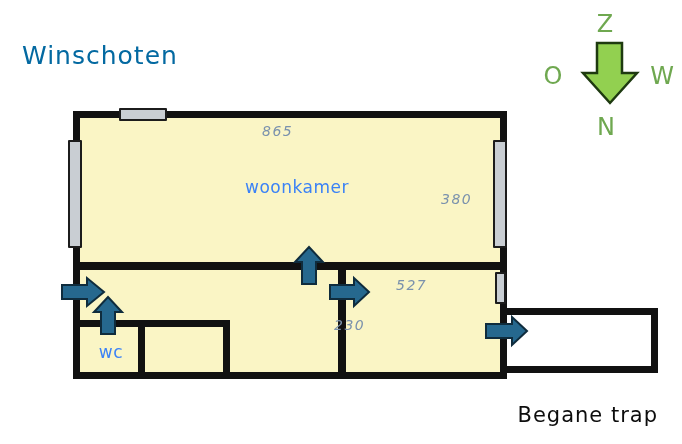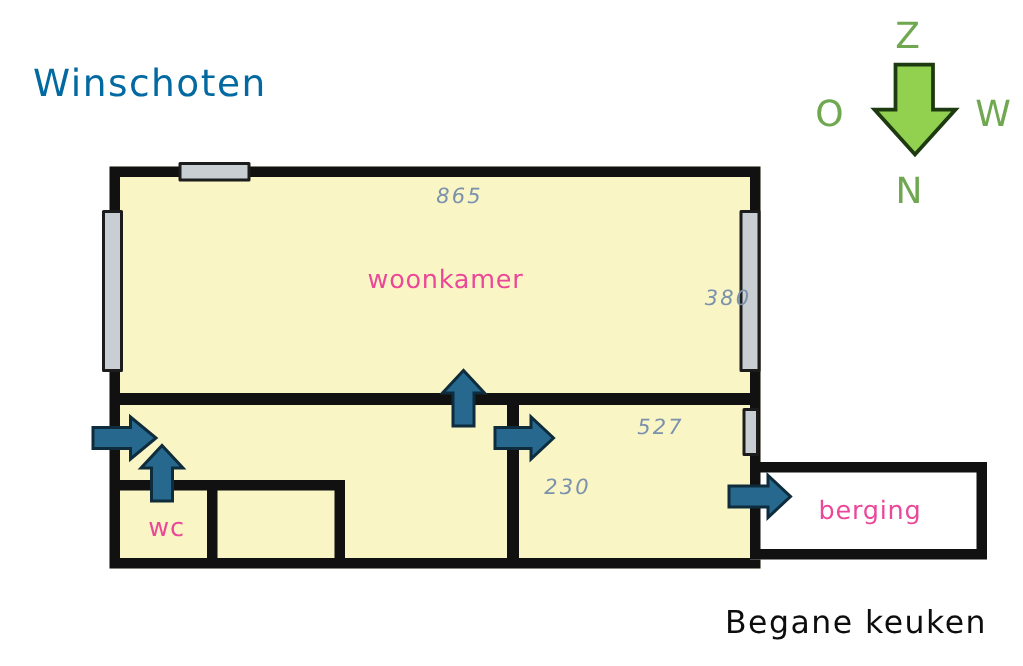--- a/index.html
+++ b/index.html
@@ -35,27 +35,27 @@
   }
   .win{position:absolute;background:#c9ced3;border:2px solid #1c1c1c;box-sizing:border-box;border-radius:1px;}
   .win-top{left:119px;top:108px;width:48px;height:13px;}
   .win-left{left:68px;top:140px;width:14px;height:108px;}
   .win-right{left:493px;top:140px;width:14px;height:108px;}
   .win-keuken-door{left:495px;top:272px;width:11px;height:32px;}
   
   .arrows{position:absolute;left:0;top:0;}
   .arrows polygon{stroke:#0f2c3d;stroke-width:2;stroke-linejoin:miter;}
   
-  .room{position:absolute;text-align:center;font-size:17px;color:#ec4899;letter-spacing:.5px;}
+  .room{position:absolute;text-align:center;font-size:17px;color:#3b82f6;letter-spacing:.5px;}
   .rm-woonkamer{left:222px;top:177px;width:150px;}
   .rm-keuken{left:374px;top:309px;width:120px;}
   .rm-trap{left:254px;top:333px;width:80px;}
   .rm-wc{left:81px;top:342px;width:60px;}
   .rm-berging{left:520px;top:331px;width:120px;}
-  .dim{position:absolute;text-align:right;font-size:14px;font-style:italic;letter-spacing:1.5px;color:#7b92ad;}
+  .dim{position:absolute;text-align:left;font-size:14px;font-style:italic;letter-spacing:1.5px;color:#7b92ad;}
   .dim-865{left:262px;top:123px;width:60px;}
   .dim-380{left:441px;top:191px;width:60px;}
   .dim-315{left:396px;top:277px;width:60px;}
   .dim-230{left:334px;top:317px;width:60px;}
   .floor-label{position:absolute;left:470px;top:403px;width:188px;text-align:right;font-size:21px;letter-spacing:1px;color:#0d0d0d;}
 </style>
 </head>
 <body>
 
 <div class="stage">
@@ -88,22 +88,21 @@
   <svg class="arrows" width="682" height="444" viewBox="0 0 682 444">
     <polygon points="62,285 87,285 87,278 104,292 87,306 87,299 62,299" fill="#26688e"></polygon>
     <polygon points="101,334 101,312 94,312 108,297 122,312 115,312 115,334" fill="#26688e"></polygon>
     <polygon points="302,284 302,262 295,262 309,247 323,262 316,262 316,284" fill="#26688e"></polygon>
     <polygon points="330,285 354,285 354,278 369,292 354,306 354,299 330,299" fill="#26688e"></polygon>
     <polygon points="486,324 512,324 512,317 527,331 512,345 512,338 486,338" fill="#26688e"></polygon>
   </svg>
 
   <div class="room rm-woonkamer">woonkamer</div>
   <div class="room rm-wc">wc</div>
-  <div class="room rm-berging">berging</div>
 
   <div class="dim dim-865">865</div>
   <div class="dim dim-380">380</div>
   <div class="dim dim-315">527</div>
   <div class="dim dim-230">230</div>
 
-  <div class="floor-label">Begane keuken</div>
+  <div class="floor-label">Begane trap</div>
 
 </div>
 
 </body></html>

